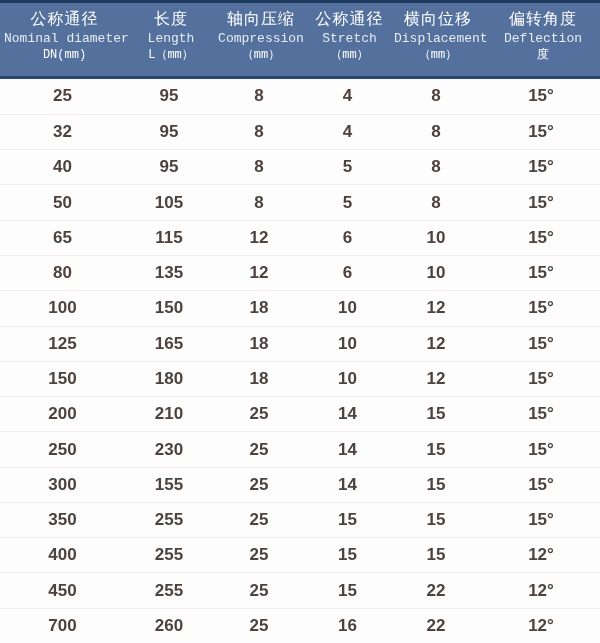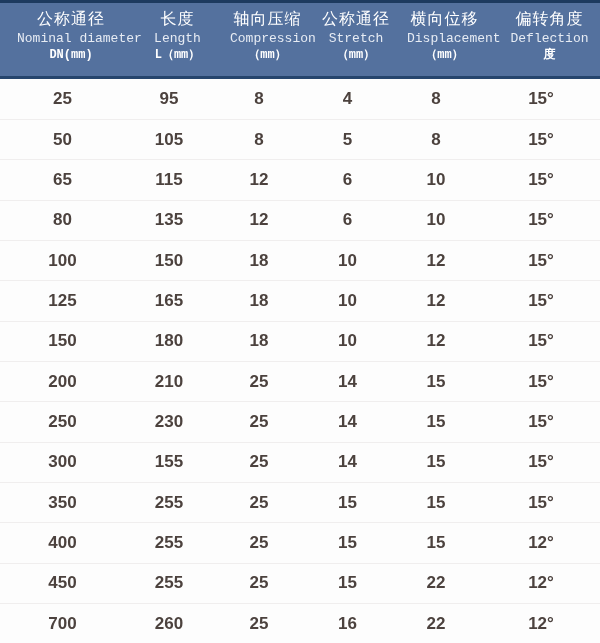--- a/index.html
+++ b/index.html
@@ -17,21 +17,21 @@
     width: 600px;
     height: 643px;
     border-collapse: collapse;
     table-layout: fixed;
   }
   thead th {
     background: var(--header-bg, #54719e);
     border-top: 3px solid var(--header-top, #1d3a5f);
     border-bottom: 3px solid var(--header-bot, #26456d);
     vertical-align: top;
-    padding: 5px 0 4px 17px;
+    padding: 5px 0 4px 4px;
     height: 64px;
     font-weight: normal;
   }
   .h-zh {
     display: block;
     color: var(--header-text, #ffffff);
     font-family: "DejaVu Sans", sans-serif;
     font-size: 16px;
     letter-spacing: 1px;
     line-height: 22px;
@@ -41,21 +41,21 @@
     color: var(--header-sub, #e7ecf4);
     font-family: "Liberation Mono", "DejaVu Sans Mono", monospace;
     font-size: 13px;
     line-height: 17px;
     white-space: nowrap;
   }
   .h-unit {
     display: block;
     color: var(--header-text, #ffffff);
     font-family: "Liberation Mono", "DejaVu Sans Mono", monospace;
-    font-weight: bold;
+    font-weight: normal;
     font-size: 12px;
     line-height: 16px;
   }
   tbody td {
     text-align: center;
     vertical-align: middle;
     color: var(--row-text, #4c423e);
     font-family: "Liberation Sans", "DejaVu Sans", sans-serif;
     font-weight: bold;
     font-size: 17px;
@@ -115,20 +115,36 @@
   <tbody id="body-rows">
       <tr>
         <td>25</td>
         <td>95</td>
         <td>8</td>
         <td>4</td>
         <td>8</td>
         <td>15°</td>
       </tr>
       <tr>
+        <td>32</td>
+        <td>95</td>
+        <td>8</td>
+        <td>4</td>
+        <td>8</td>
+        <td>15°</td>
+      </tr>
+      <tr>
+        <td>40</td>
+        <td>95</td>
+        <td>8</td>
+        <td>5</td>
+        <td>8</td>
+        <td>15°</td>
+      </tr>
+      <tr>
         <td>50</td>
         <td>105</td>
         <td>8</td>
         <td>5</td>
         <td>8</td>
         <td>15°</td>
       </tr>
       <tr>
         <td>65</td>
         <td>115</td>

